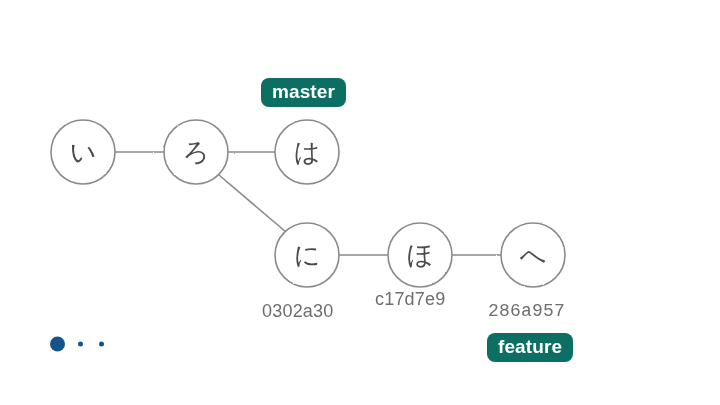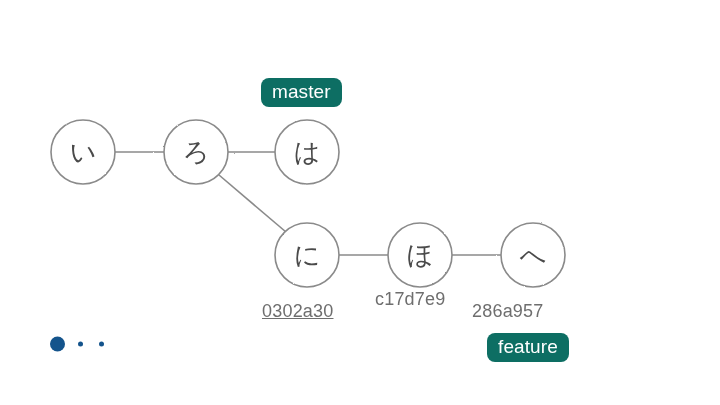--- a/index.html
+++ b/index.html
@@ -43,21 +43,21 @@
     line-height: 1;
     font-family: "DejaVu Sans", sans-serif;
     user-select: none;
   }
 
   .branch-badge {
     position: absolute;
     background: #0d6e63;
     color: #ffffff;
     font-size: 19px;
-    font-weight: normal;
+    font-weight: bold;
     border-radius: 8px;
     padding: 4px 11px 6px 11px;
     line-height: 1;
     white-space: nowrap;
     letter-spacing: 0.1px;
   }
 
   .commit-hash {
     position: absolute;
     font-size: 18px;
@@ -129,21 +129,21 @@
 <div class="node-wrap" style="left:388px; top:223px;">
   <span class="node-label">ほ</span>
 </div>
 <div class="node-wrap" style="left:501px; top:223px;">
   <span class="node-label">へ</span>
 </div>
 
 <div class="branch-badge" style="left:261px; top:78px;">master</div>
 <div class="branch-badge" style="left:487px; top:333px;">feature</div>
 
-<div class="commit-hash" style="left:262px; top:301px;text-decoration:underline;">0302a30</div>
+<div class="commit-hash" style="left:262px; top:301px;">0302a30</div>
 <div class="commit-hash" style="left:375px; top:289px;">c17d7e9</div>
-<div class="commit-hash" style="left:472px; top:301px;">286a957</div>
+<div class="commit-hash" style="left:488px; top:301px;font-family:Liberation Mono, monospace;">286a957</div>
 
 <div id="page-dots">
   <span class="dot dot-active"></span>
   <span class="dot dot-small-1"></span>
   <span class="dot dot-small-2"></span>
 </div>
 
 </body></html>

